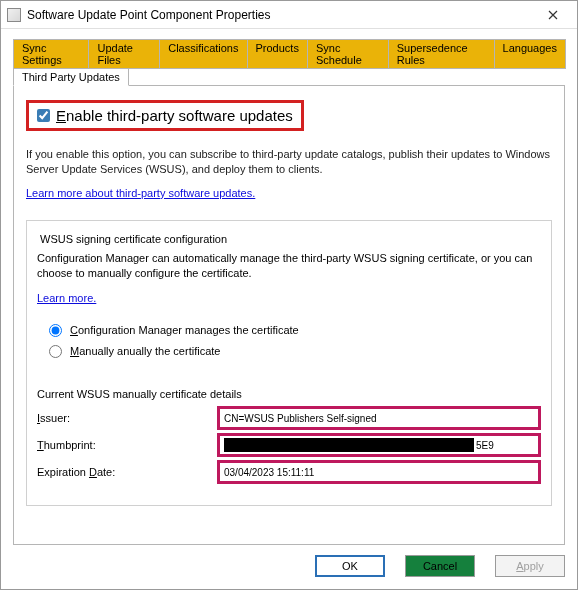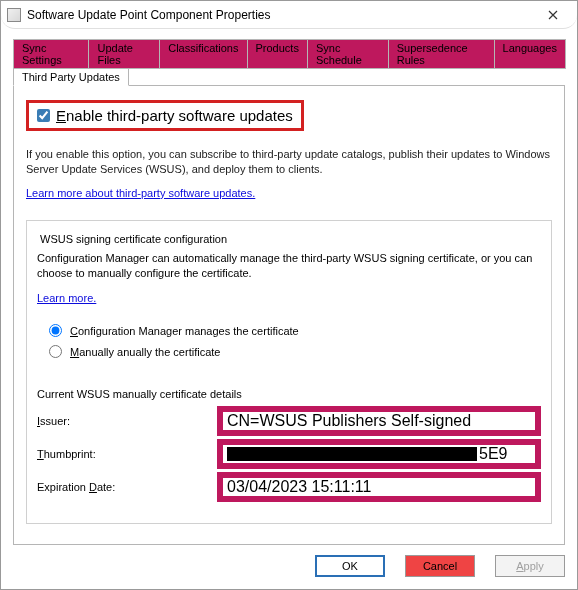--- a/index.html
+++ b/index.html
@@ -18,21 +18,20 @@
       border: 1px solid #999;
       display: flex;
       flex-direction: column;
     }
     .titlebar {
       height: 28px;
       display: flex;
       align-items: center;
       padding: 0 6px;
       border-bottom: 1px solid #e0e0e0;
-      border-radius: 14px;
     }
     .tb-icon {
       width: 14px; height: 14px;
       border: 1px solid #888;
       margin-right: 6px;
       background: linear-gradient(135deg,#f0f0f0,#d8d8d8);
     }
     .tb-title { flex: 1; font-size: 12px; }
     .tb-close {
       width: 36px; height: 22px;
@@ -47,21 +46,21 @@
       flex-direction: column;
     }
     .tabs-row1, .tabs-row2 {
       display: flex;
       font-size: 11px;
     }
     .tab {
       border: 1px solid #b5b5b5;
       border-bottom: none;
       padding: 2px 8px;
-      background: #be185d;
+      background: #eab308;
       margin-right: -1px;
       cursor: pointer;
       position: relative;
     }
     .tabs-row1 .tab {
       border-bottom: 1px solid #b5b5b5;
     }
     .tabs-row2 {
       margin-top: -1px;
     }
@@ -114,43 +113,43 @@
       display: inline-block;
       padding: 0 3px;
       font-size: 11px;
     }
     .group-desc {
       line-height: 1.35;
       margin-bottom: 12px;
     }
     .radio-row {
       display: flex;
-      align-items: center;
+      align-items: flex-start;
       margin: 8px 0;
       padding-left: 12px;
     }
     .radio-row input { margin-right: 8px; }
     .radio-row .ul { text-decoration: underline; }
     .cert-block { margin-top: 30px; }
     .cert-title { margin-bottom: 6px; }
     .cert-row {
       display: flex;
       align-items: center;
       margin-bottom: 3px;
     }
     .cert-lbl {
       width: 180px;
     }
     .cert-lbl .ul { text-decoration: underline; }
     .cert-val {
       flex: 1;
-      border: 6px solid #be185d;
+      border: 3px solid #be185d;
       padding: 1px 4px;
-      height: 30px;
-      font-size: 16px;
+      height: 24px;
+      font-size: 10px;
       background: #fff;
       display: flex;
       align-items: center;
       overflow: hidden;
     }
     .redact {
       display: inline-block;
       background: #000;
       width: 250px;
       height: 14px;
@@ -159,21 +158,21 @@
     .button-row {
       display: flex;
       justify-content: flex-end;
       gap: 20px;
       padding: 10px 12px 12px 0;
     }
     .btn {
       width: 70px;
       height: 22px;
       border: 1px solid #9a9a9a;
-      background: #ef4444;
+      background: #15803d;
       font-size: 11px;
       cursor: pointer;
     }
     .btn.default {
       border: 2px solid #2a6fb5;
       background: #ffffff;
     }
     .btn.disabled {
       color: #a0a0a0;
       background: #f3f3f3;

